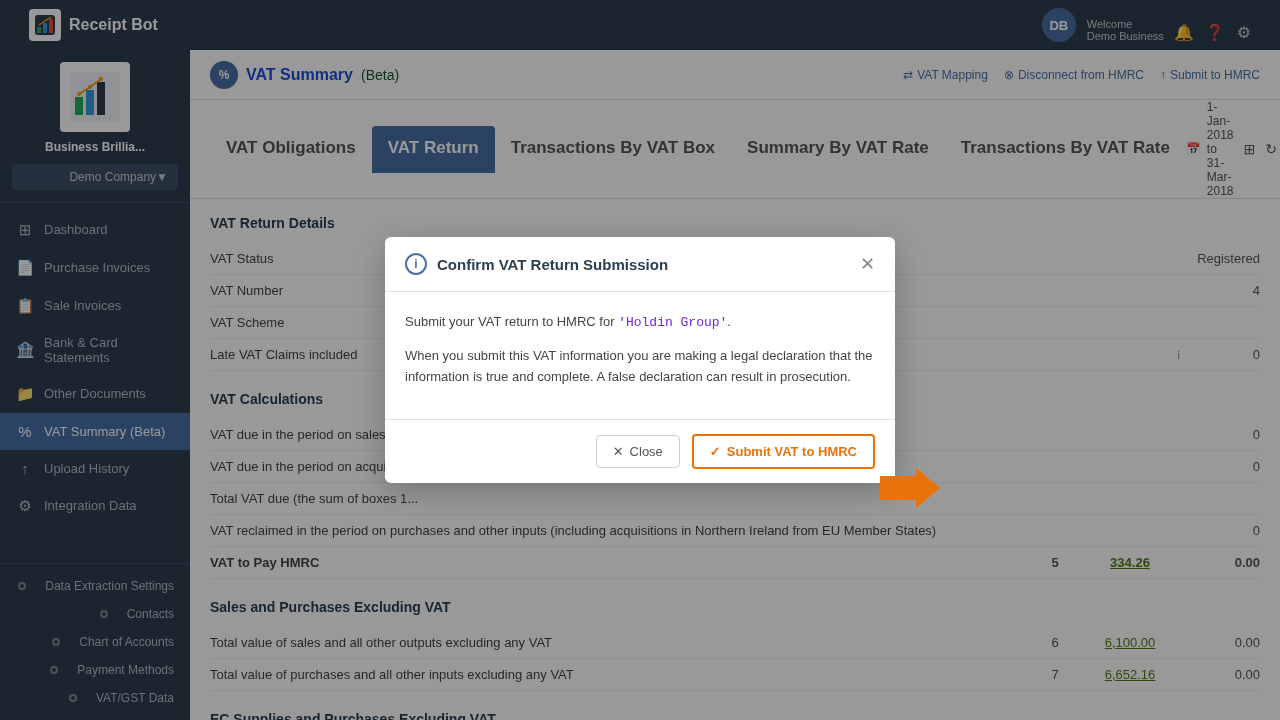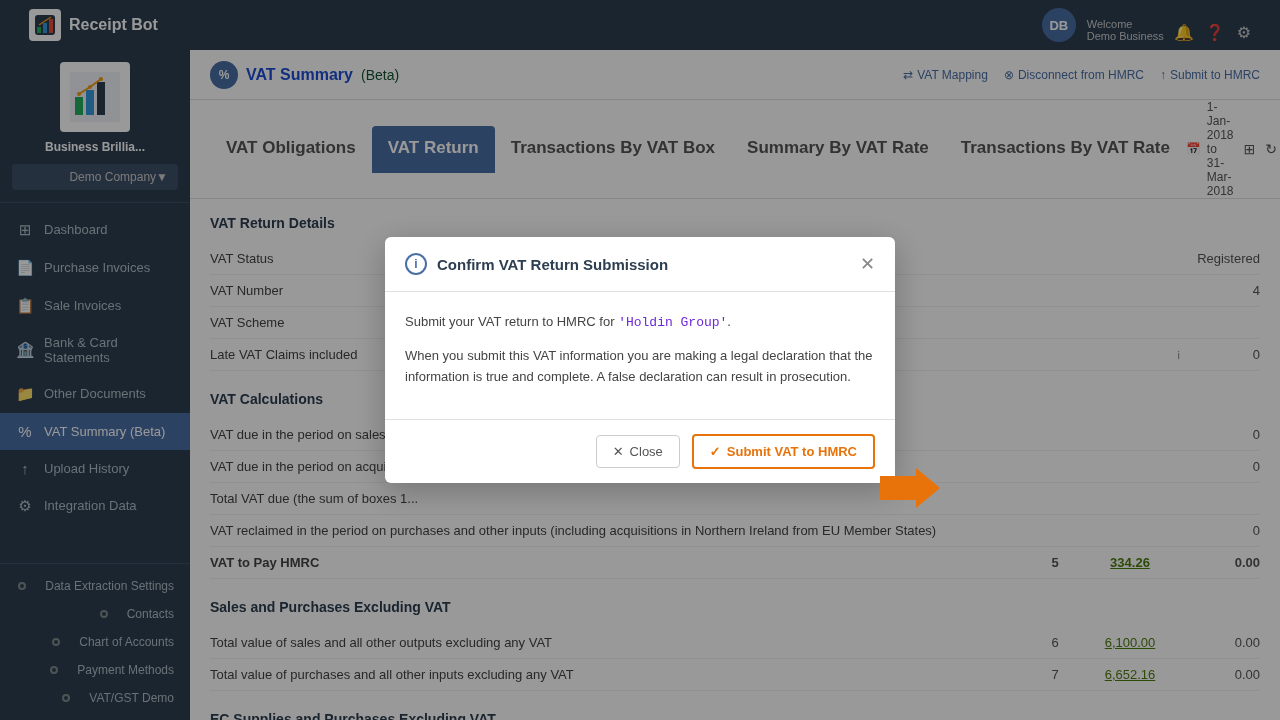--- a/index.html
+++ b/index.html
@@ -187,21 +187,21 @@
         <div class="sidebar-sub-item">
           <div class="sidebar-sub-dot"></div>
           <span>Chart of Accounts</span>
         </div>
         <div class="sidebar-sub-item">
           <div class="sidebar-sub-dot"></div>
           <span>Payment Methods</span>
         </div>
         <div class="sidebar-sub-item">
           <div class="sidebar-sub-dot"></div>
-          <span>VAT/GST Demo</span>
+          <span>VAT/GST Data</span>
         </div>
       </div>
     </div>
 
     <div class="content">
 
       <div class="content-topbar">
         <div class="page-title-area">
           <div class="vat-percent-icon">%</div>
           <span class="page-title">VAT Summary</span>

